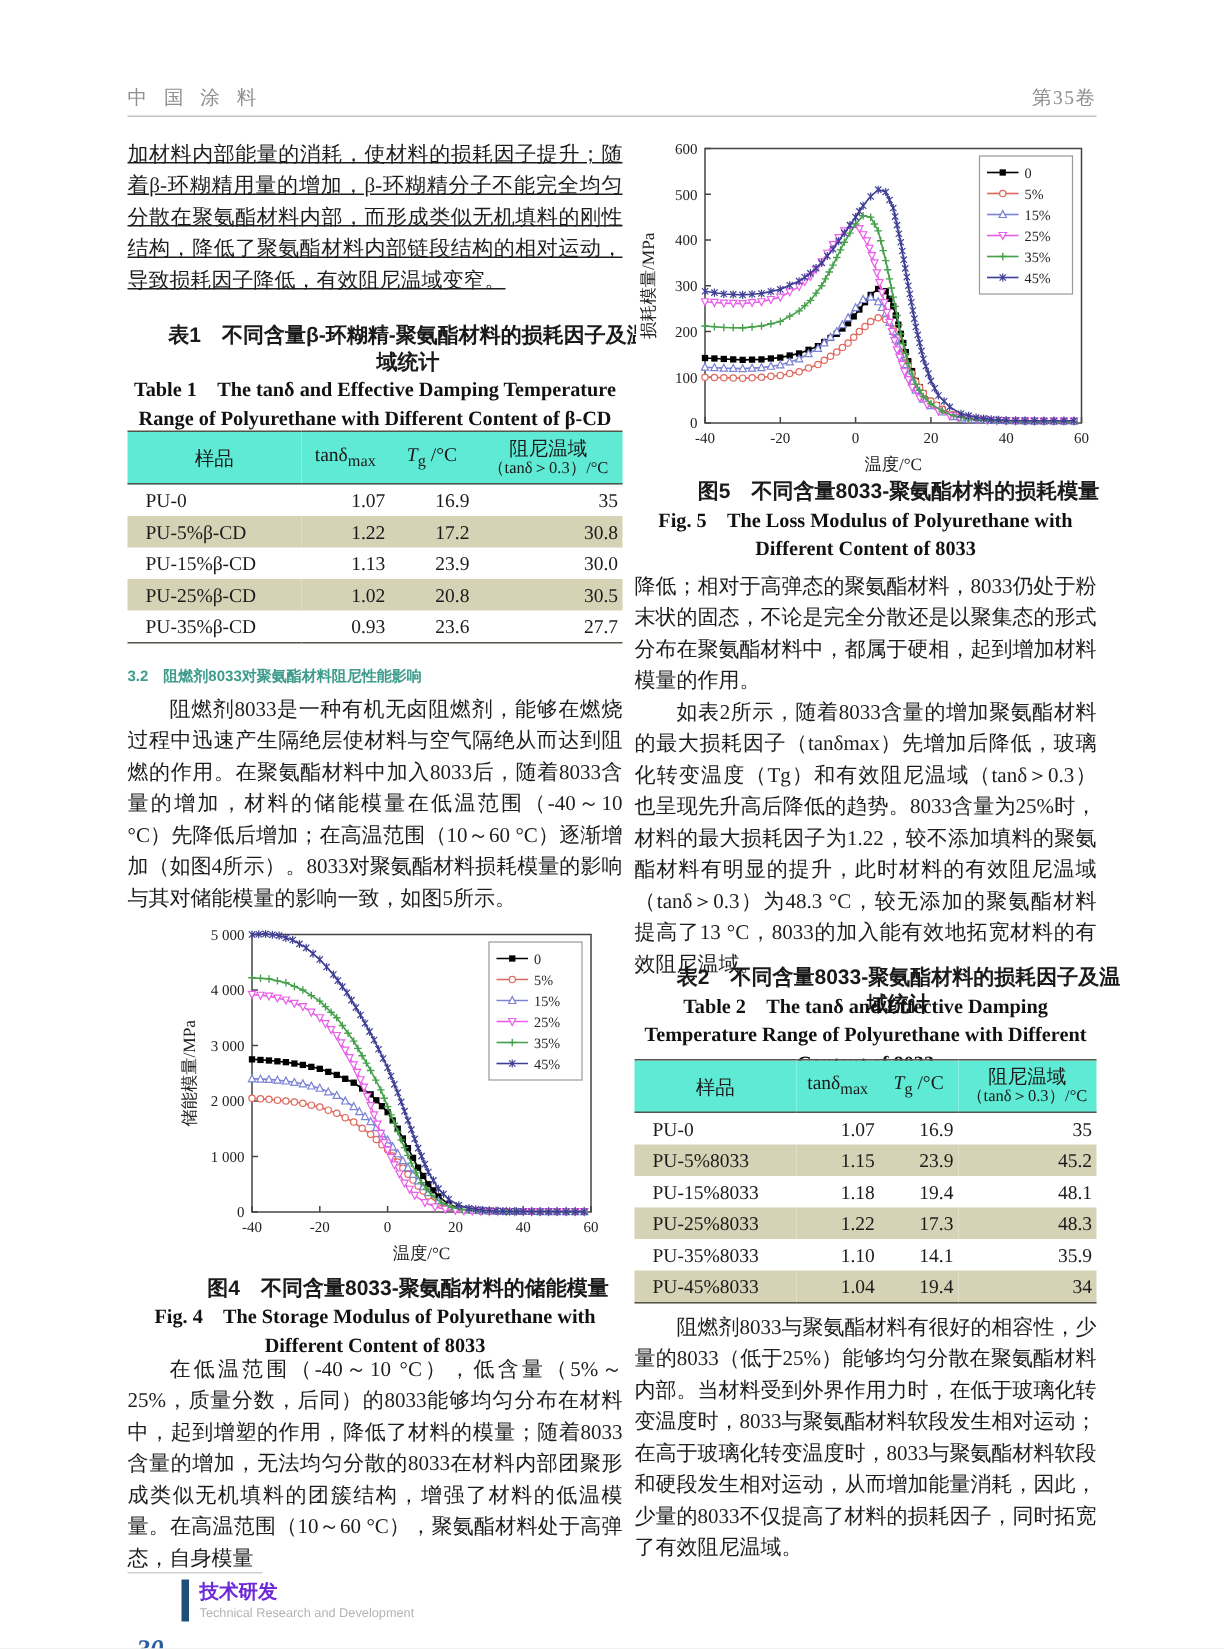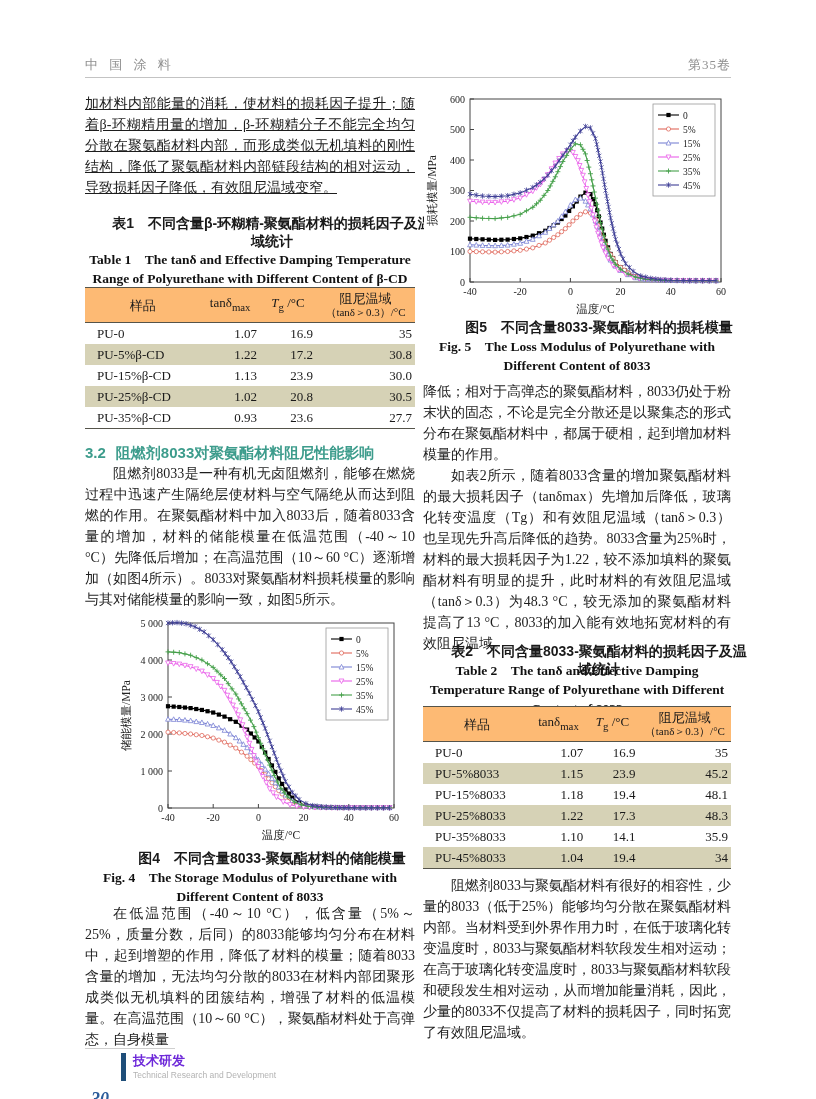--- a/index.html
+++ b/index.html
@@ -16,27 +16,27 @@
   .indent{text-indent:2em;}
   .flow{position:absolute;}
   .flow p{margin:0;font-size:14px;line-height:21px;text-align:justify;color:#1d1d1d;}
 
   .cap-cn{position:absolute;text-align:center;font-family:"Liberation Sans","DejaVu Sans",sans-serif;
           font-weight:bold;font-size:14px;line-height:18px;color:#1a1a1a;margin-left:22px;}
   .cap-en{position:absolute;text-align:center;font-family:"Liberation Serif","DejaVu Serif",serif;
           font-weight:bold;font-size:13.5px;line-height:19px;color:#111;}
 
   .sec-h{position:absolute;font-family:"Liberation Sans","DejaVu Sans",sans-serif;font-weight:bold;
-         font-size:15px;color:#3d9c8c;margin:0;}
+         font-size:10px;color:#3d9c8c;margin:0;}
   .sec-h .sec-no{margin-right:10px;}
 
   table.data-table{position:absolute;border-collapse:collapse;font-size:13px;color:#1a1a1a;
                    font-family:"Liberation Serif","DejaVu Serif",serif;
                    border-top:1.6px solid #55544a;border-bottom:1.6px solid #55544a;}
-  table.data-table thead{background:#fdba74;}
+  table.data-table thead{background:#5eead4;}
   table.data-table thead tr{border-bottom:1px solid #55544a;}
   table.data-table th{font-weight:normal;padding:3px 2px;text-align:center;line-height:15px;}
   table.data-table .h-line2{font-size:11px;line-height:13px;}
   table.data-table td{height:21px;text-align:right;padding:0 3px;}
   table.data-table td:first-child{text-align:left;padding-left:12px;}
   table.data-table tbody tr:nth-child(even){background:#d6d2b6;}
   table.data-table th:nth-child(1){width:35%;}
   table.data-table th:nth-child(2){width:18%;}
   table.data-table th:nth-child(3){width:17%;}
   table.data-table th:nth-child(4){width:30%;}

